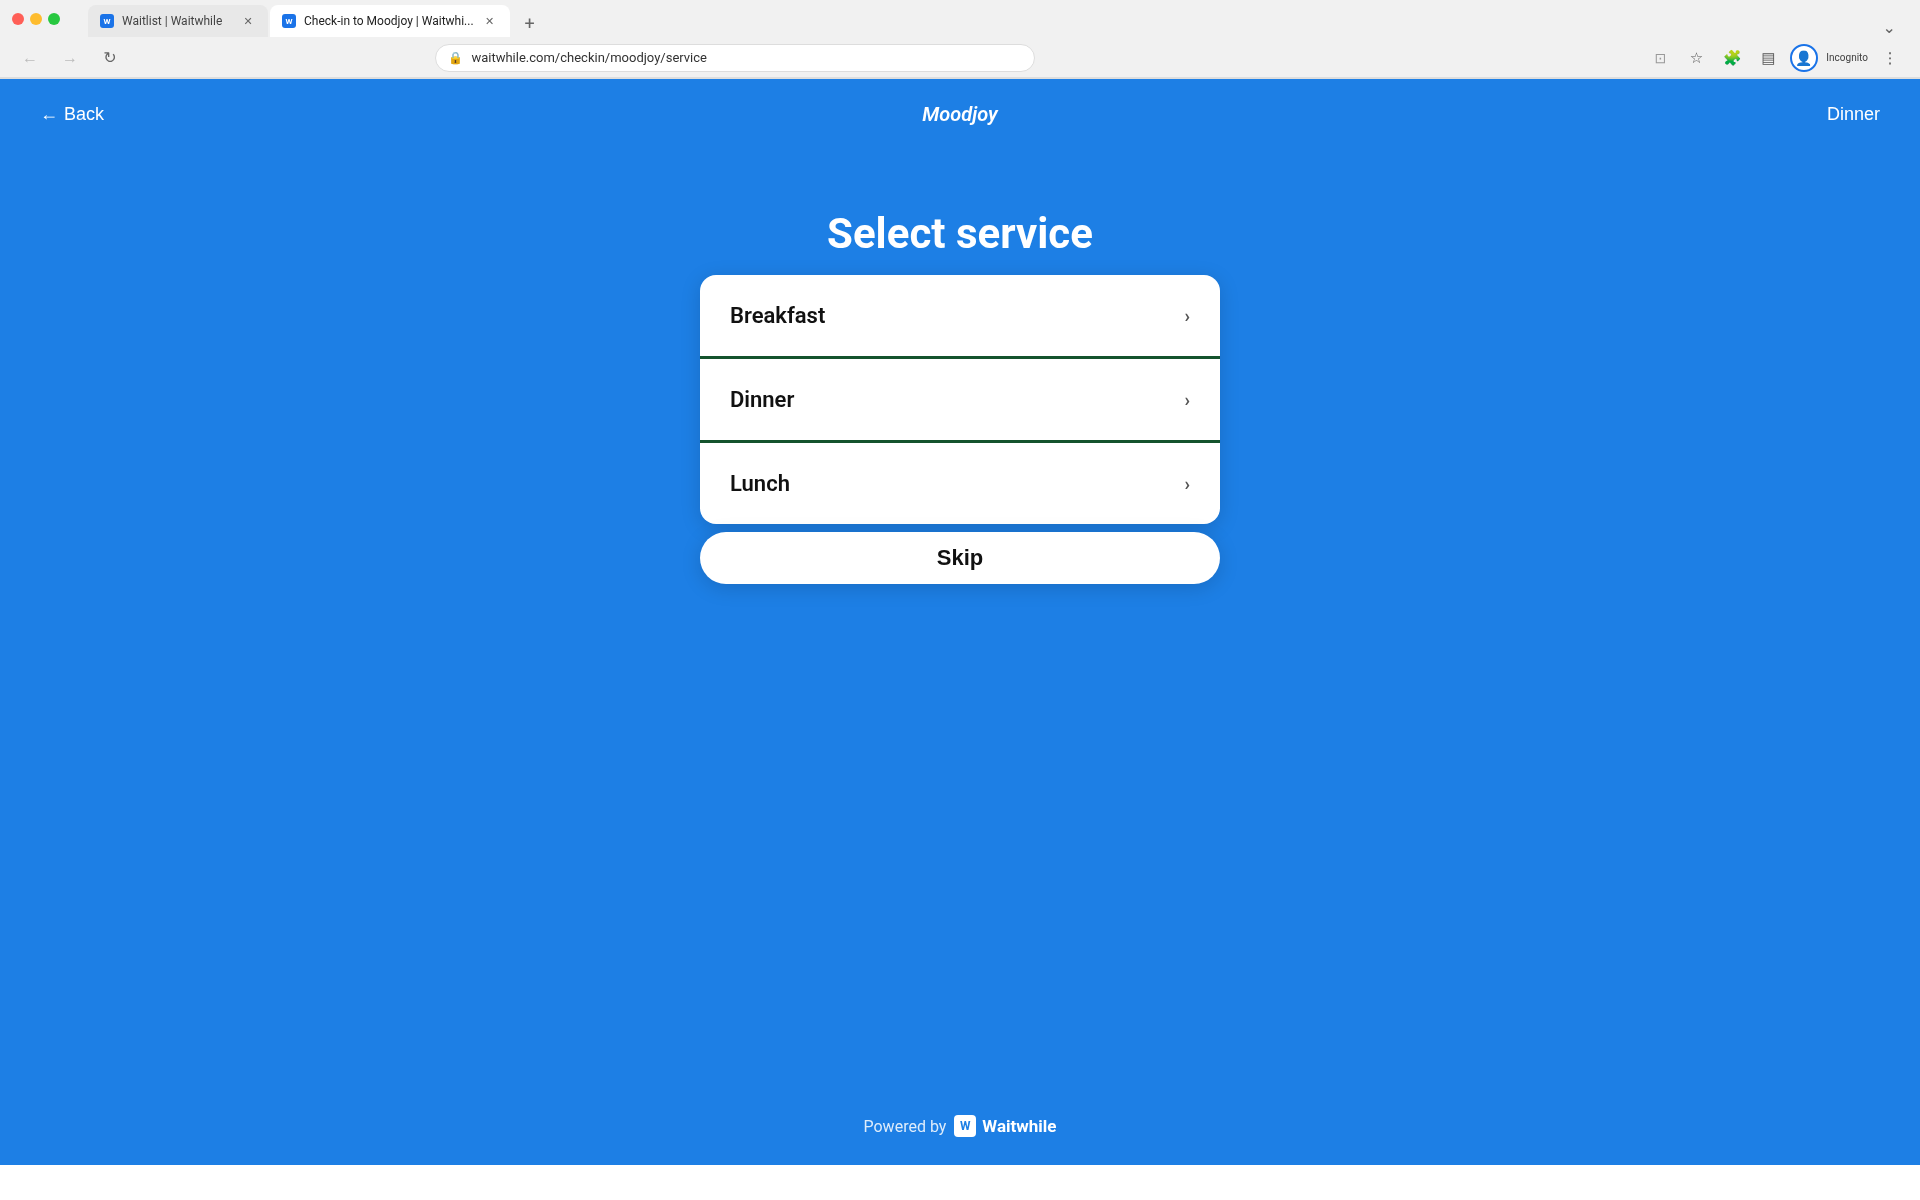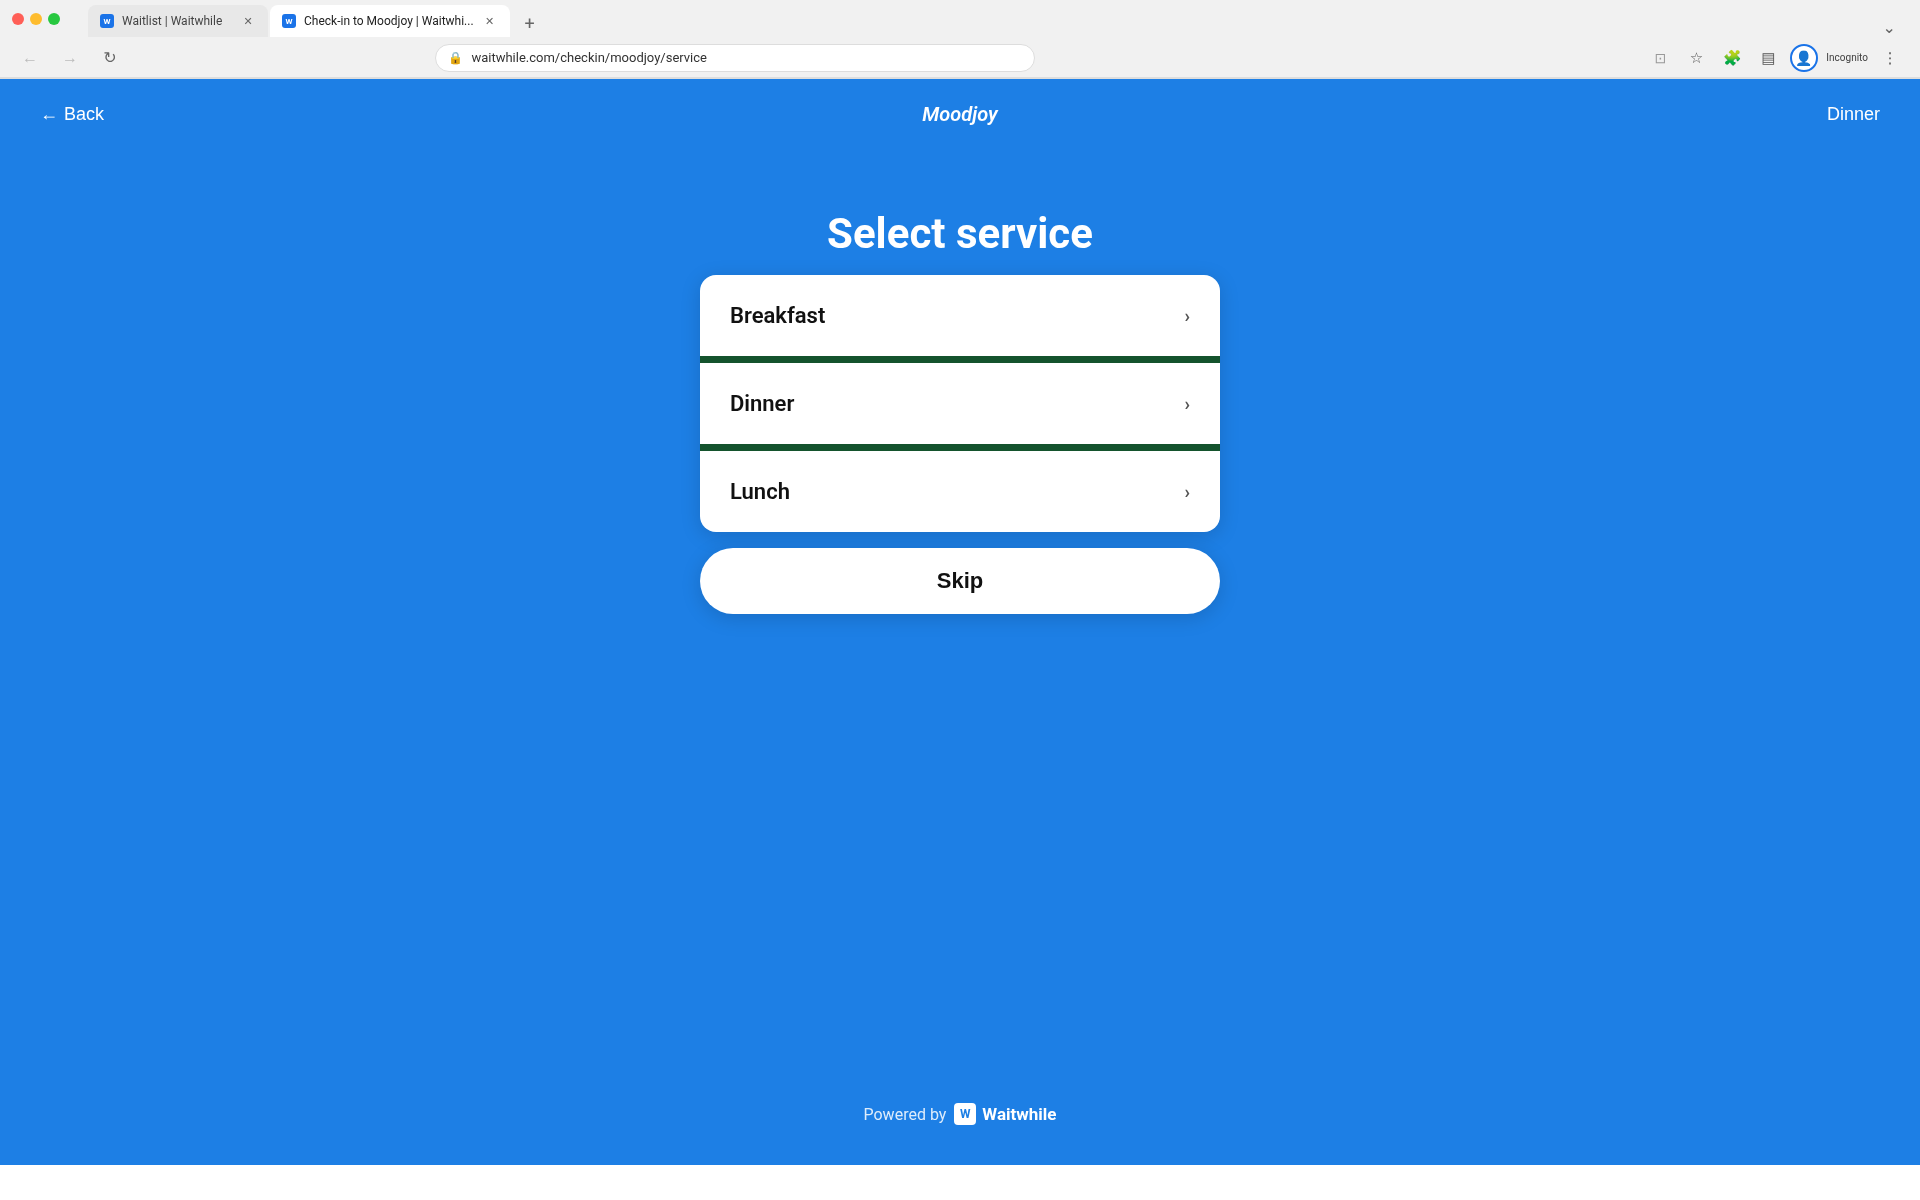--- a/index.html
+++ b/index.html
@@ -300,21 +300,21 @@
       box-shadow: 0 4px 20px rgba(0,0,0,0.15);
     }
 
     .service-item {
       display: flex;
       align-items: center;
       justify-content: space-between;
       padding: 28px 30px;
       cursor: pointer;
       transition: background 0.15s;
-      border-bottom: 7px solid #14532d;
+      border-bottom: 3px solid #14532d;
     }
 
     .service-item:last-child {
       border-bottom: none;
       text-align: right;
     }
 
     .service-name {
       font-size: 22px;
       font-weight: 600;
@@ -323,37 +323,37 @@
 
     .chevron-right {
       font-size: 18px;
       color: #555;
       font-weight: bold;
     }
 
     
     .skip-btn {
       width: 520px;
-      margin-top: 16px;
+      margin-top: 8px;
       background: white;
       border: none;
       border-radius: 50px;
-      height: 66px;
+      height: 52px;
       font-size: 22px;
       font-weight: 600;
       color: #111;
       cursor: pointer;
       box-shadow: 0 4px 20px rgba(0,0,0,0.15);
       transition: background 0.15s;
     }
 
     
     .footer {
       margin-top: auto;
-      padding-bottom: 40px;
+      padding-bottom: 28px;
       display: flex;
       align-items: center;
       justify-content: center;
       gap: 8px;
       color: rgba(255,255,255,0.85);
       font-size: 16px;
     }
 
     .waitwhile-logo {
       display: flex;

